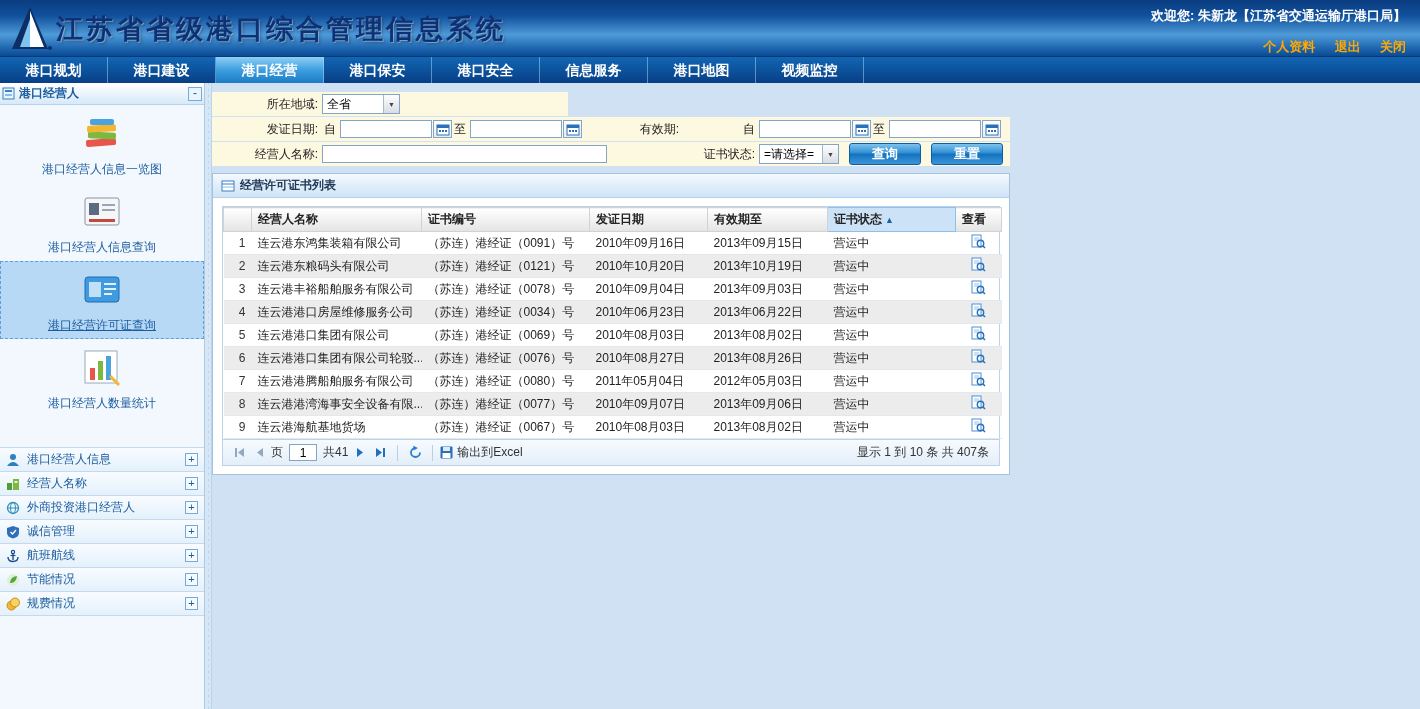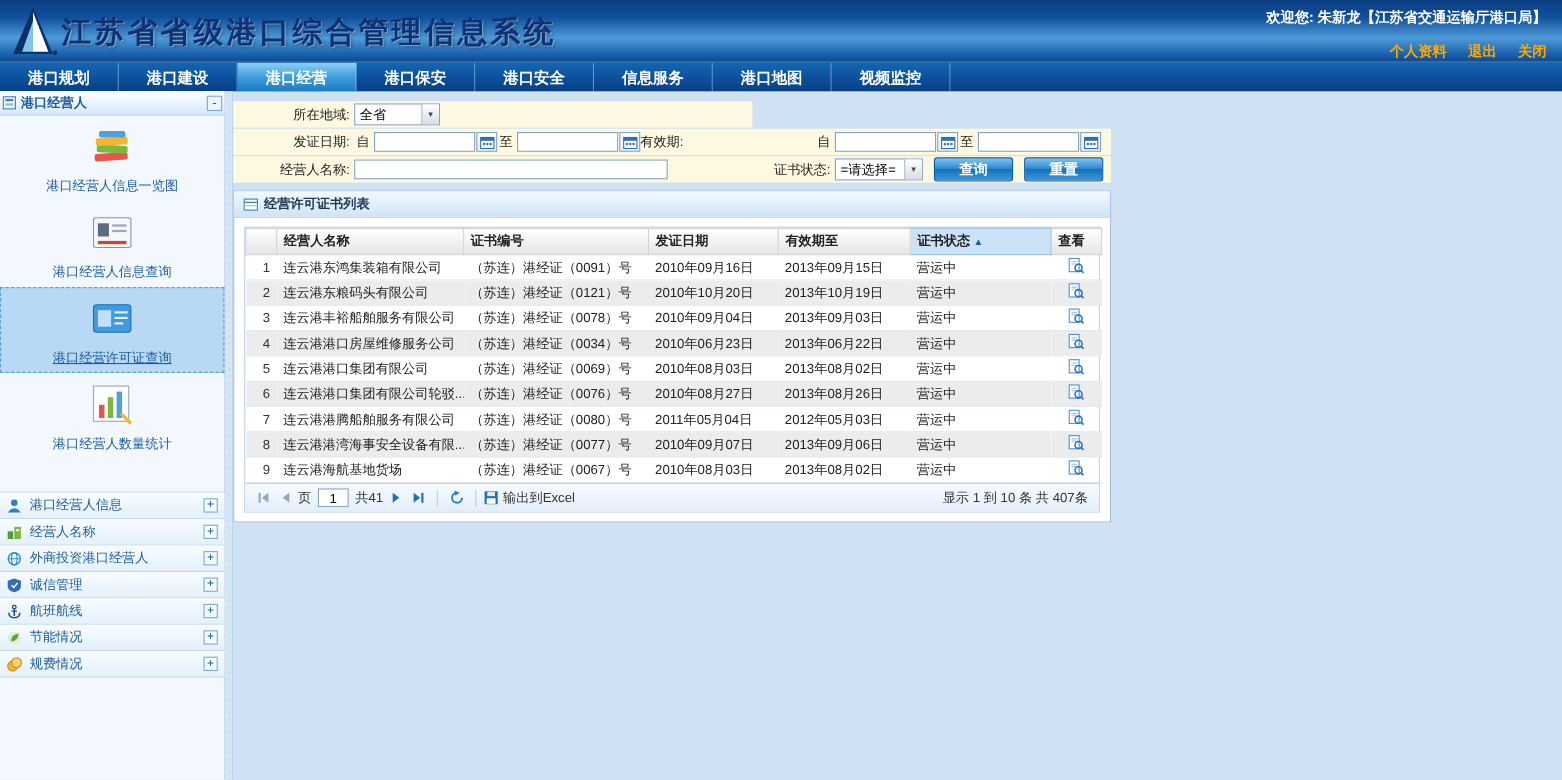--- a/index.html
+++ b/index.html
@@ -50,27 +50,27 @@
     border-right:1px solid #b9d4ec;
     background-image:repeating-linear-gradient(180deg,#b9d4ec 0 2px,transparent 2px 6px);
     background-size:1px 100%; background-position:3px 0; background-repeat:no-repeat; }
 
   
   .main { position:absolute; left:212px; top:83px; right:0; bottom:0; }
 
   
   .form-area { width:798px; margin-top:9px; }
   .form-row { display:flex; align-items:center; height:24px; background:#fdf8e0; margin-bottom:1px; }
-  .form-row.row1 { width:472px; }
+  .form-row.row1 { width:356px; }
   .flabel { width:110px; text-align:right; padding-right:4px; color:#222; font-size:12px; }
-  .flabel2 { width:159px; text-align:left; padding-right:4px; color:#222; font-size:12px; }
+  .flabel2 { width:159px; text-align:center; padding-right:4px; color:#222; font-size:12px; }
   .flabel3 { width:152px; text-align:right; padding-right:4px; color:#222; font-size:12px; }
   .small-label { margin:0 4px 0 2px; color:#222; font-size:12px; }
   .combo { display:inline-flex; height:20px; border:1px solid #86a5c4; background:#fff; align-items:center; cursor:pointer; }
-  .combo-val { padding:12px 4px; font-size:12px; flex:1; white-space:nowrap;font-family:Liberation Mono, monospace; }
+  .combo-val { padding:12px 4px; font-size:12px; flex:1; white-space:nowrap; }
   .combo-arrow { width:16px; align-self:stretch; background:linear-gradient(#fefefe,#d7dde5); border-left:1px solid #a8b8c8;
     display:flex; align-items:center; justify-content:center; }
   .combo-arrow::after { content:"▼"; font-size:7px; color:#444; }
   .combo.region { width:78px; }
   .combo.status { width:80px; }
   .date-input { width:92px; height:18px; border:1px solid #86a5c4; font-size:12px; padding:0 3px; font-family:inherit; }
   .cal-btn { width:19px; height:18px; border:1px solid #86a5c4; background:linear-gradient(#ffffff,#e8eef5);
     margin-left:1px; padding:0; cursor:pointer; display:flex; align-items:center; justify-content:center; }
   .name-input { width:285px; height:18px; border:1px solid #86a5c4; font-size:12px; padding:0 3px; font-family:inherit; }
   .btn { width:72px; height:22px; border:1px solid #0d5ca6; border-radius:3px;

